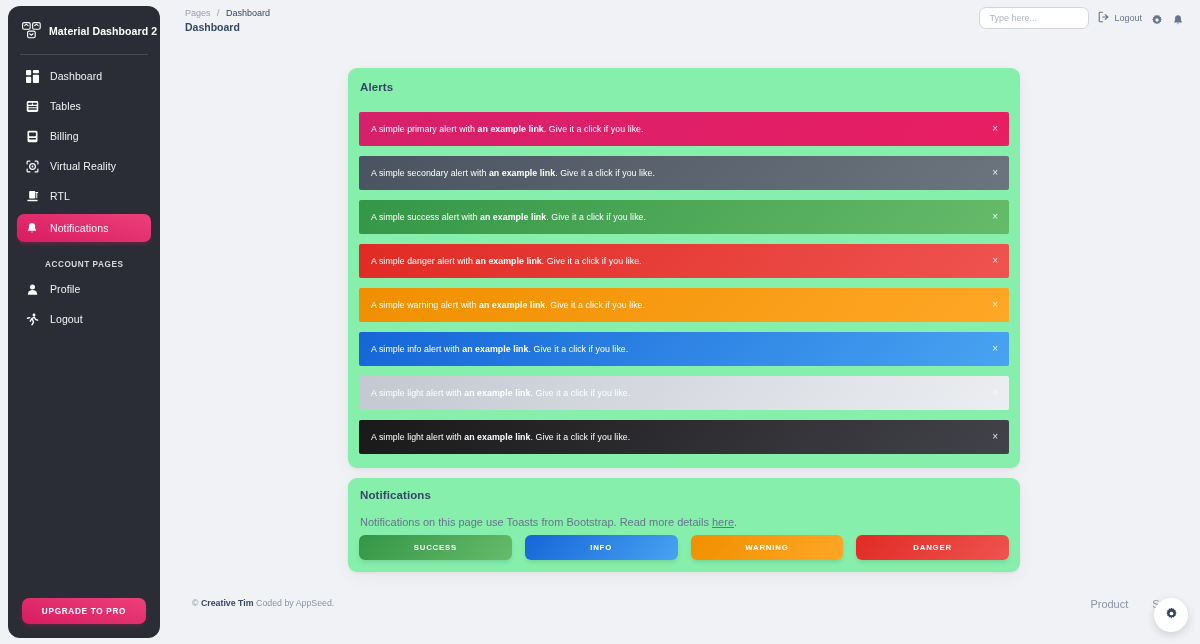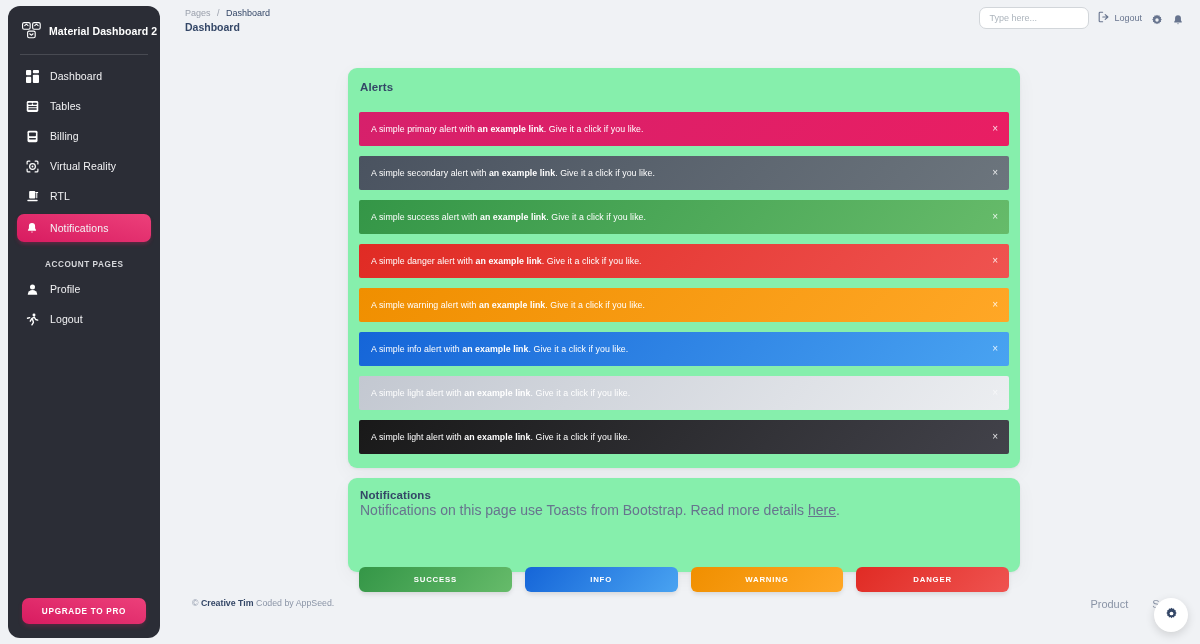--- a/index.html
+++ b/index.html
@@ -159,27 +159,27 @@
   .alert-secondary { background: linear-gradient(310deg, #6c757d 0%, #4a5360 100%); }
   .alert-success   { background: linear-gradient(310deg, #66bb6a 0%, #349647 100%); }
   .alert-danger    { background: linear-gradient(310deg, #ef5350 0%, #e02b24 100%); }
   .alert-warning   { background: linear-gradient(310deg, #ffa726 0%, #f08f00 100%); margin-top: 8px; }
   .alert-info      { background: linear-gradient(310deg, #49a3f1 0%, #1565d8 100%); }
   .alert-light     { background: linear-gradient(310deg, #eceef1 0%, #c3c8d1 100%); }
   .alert-dark      { background: linear-gradient(310deg, #42424a 0%, #191919 100%); }
 
   #notifications-title { position: absolute; left: 12px; top: 11px; }
   #notifications-desc {
-    position: absolute; left: 12px; top: 24px;
-    font-size: 14px; color: #67748e; text-align: center;
+    position: absolute; left: 12px; top: 38px;
+    font-size: 11px; color: #67748e; text-align: center;
   }
   #notifications-desc a { color: #67748e; text-decoration: underline; }
   #toast-buttons {
     position: absolute; left: 11px; right: 11px; top: 57px;
-    display: flex; gap: 13px; margin-top: 32px;
+    display: flex; gap: 13px;
   }
   .toast-btn {
     flex: 1 1 0; height: 25px;
     border: none; border-radius: 6px;
     color: #fff; font-size: 7.8px; font-weight: bold; letter-spacing: .8px;
     font-family: "Liberation Sans", sans-serif;
     cursor: pointer;
     box-shadow: 0 3px 5px -1px rgba(0,0,0,.12);
   }
   .toast-success { background: linear-gradient(310deg, #66bb6a 0%, #349647 100%); }

